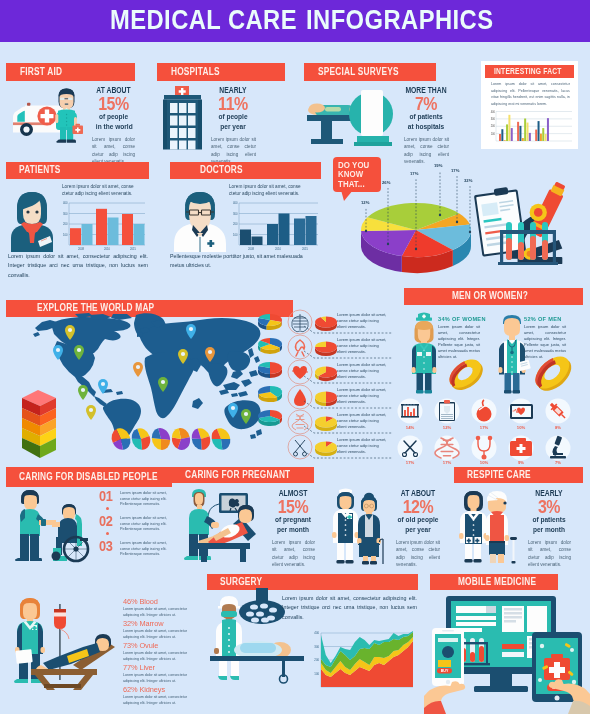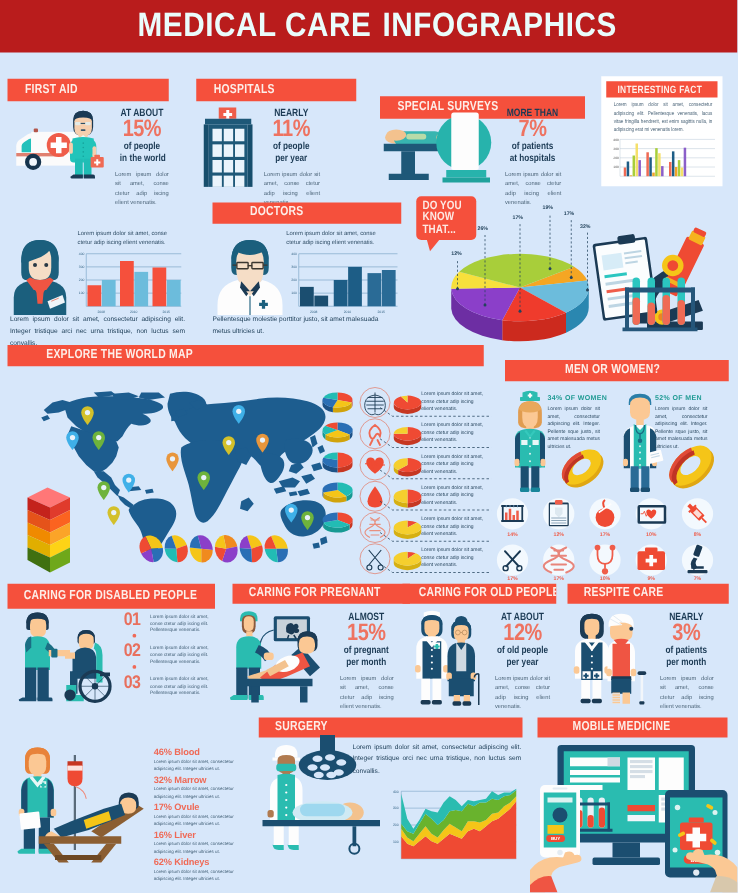--- a/index.html
+++ b/index.html
@@ -1,38 +1,38 @@
 <!DOCTYPE html>
 <html><head>
 <meta charset="utf-8">
 <style>
   *{box-sizing:border-box;margin:0;padding:0;}
   html,body{width:590px;height:714px;}
   body{background:#d7e7fa;font-family:"Liberation Sans",sans-serif;overflow:hidden;position:relative;}
   .page{position:absolute;left:0;top:0;width:590px;height:714px;overflow:hidden;}
-  .topbar{position:absolute;left:0;top:0;width:590px;height:42px;background:#b91c1c;}
+  .topbar{position:absolute;left:0;top:0;width:590px;height:42px;background:#6d28d9;}
   .ttl{position:absolute;top:5px;color:#eafcfb;font-size:27px;font-weight:bold;letter-spacing:0.5px;white-space:nowrap;
        transform:scaleX(0.88);transform-origin:left top;}
   .banner{position:absolute;background:#f5503c;color:#fdeee9;font-weight:bold;font-size:10.4px;
           letter-spacing:0.25px;line-height:1;display:flex;align-items:center;white-space:nowrap;overflow:hidden;}
   .banner span{display:block;transform:scaleX(0.80);transform-origin:left center;}
   .lead{color:#1b3a54;font-weight:bold;font-size:8.5px;letter-spacing:0px;line-height:1.15;white-space:nowrap;transform:scaleX(0.80);}
   .big{color:#ee7361;font-weight:bold;font-size:19px;line-height:0.85;letter-spacing:-0.5px;white-space:nowrap;transform:scaleX(0.84);}
   .sub{color:#1b3a54;font-weight:bold;font-size:8px;line-height:1.3;letter-spacing:0px;white-space:nowrap;transform:scaleX(0.82);}
   .body-txt{color:#4b6478;font-size:4.6px;line-height:1.65;text-align:justify;
             font-family:"Liberation Sans",sans-serif;}
   .note{color:#2c4a62;font-size:4.7px;line-height:1.55;font-family:"Liberation Sans",sans-serif;}
   .para{color:#23435c;font-size:5.3px;line-height:1.75;font-family:"Liberation Sans",sans-serif;}
   .abs{position:absolute;}
   .icon-note{font-size:4px;line-height:1.5;width:52px!important;}
   .mw-title{color:#1f9a93;font-weight:bold;font-size:5.6px;letter-spacing:0.3px;white-space:nowrap;}
   .stepnum{position:absolute;left:0;color:#e8705e;font-weight:bold;font-size:14.5px;letter-spacing:-0.5px;line-height:1;transform:scaleX(0.88);transform-origin:left top;}
   .step-note{position:absolute;left:21px;width:48px;color:#3d5b72;font-size:3.8px;line-height:1.5;}
   .donor-item{position:absolute;left:0;width:76px;}
-  .donor-label{color:#ef6a57;font-weight:bold;font-size:7.4px;letter-spacing:-0.1px;line-height:1.1;}
+  .donor-label{color:#ef6a57;font-weight:normal;font-size:7.4px;letter-spacing:-0.1px;line-height:1.1;}
   .donor-note{color:#3d5b72;font-size:3.6px;line-height:1.5;width:72px;margin-top:1px;}
   .pct{position:absolute;color:#23435c;font-size:4.2px;font-weight:bold;font-family:"Liberation Sans",sans-serif;}
   svg{display:block;overflow:visible;}
 </style>
 </head>
 <body>
 
 <div class="page">
 
   <div class="topbar">
@@ -126,21 +126,21 @@
     </svg>
   </div>
   <div class="abs" style="left:211px;top:86px;width:44px;text-align:center">
     <div class="lead">NEARLY</div>
     <div class="big">11%</div>
     <div class="sub">of people</div>
     <div class="sub">per year</div>
     <div class="body-txt" style="margin-top:3px;width:45px">Lorem ipsum dolor sit amet, conse ctetur adip iscing elient venenatis.</div>
   </div>
 
-  <div class="banner" style="left:304px;top:77px;width:164px;height:18px">
+  <div class="banner" style="left:304px;top:63px;width:132px;height:18px">
       <span style="margin-left:14px">SPECIAL SURVEYS</span>
     </div>
   <div class="abs" style="left:303px;top:86px;width:94px;height:62px">
     <svg viewBox="0 0 94 62" width="94" height="62">
       <g>
         <ellipse cx="14" cy="24" rx="9" ry="5" fill="#f3c28e"></ellipse>
         <rect x="12" y="19" width="38" height="11" rx="5" fill="#38b5b0"></rect>
         <ellipse cx="14" cy="22" rx="8" ry="4.5" fill="#f3c28e"></ellipse>
         <rect x="22" y="21" width="16" height="4.5" rx="2.2" fill="#b8dba8"></rect>
         <ellipse cx="52" cy="24" rx="6" ry="4" fill="#f3c28e"></ellipse>
@@ -200,20 +200,23 @@
             <rect x="50.55" y="11.09" width="2.0" height="19.91" fill="#1d5d86"></rect>
             <rect x="52.90" y="23.62" width="2.0" height="7.38" fill="#f0a32a"></rect>
             <rect x="55.25" y="18.09" width="2.0" height="12.91" fill="#a8ce3a"></rect>
             <rect x="57.60" y="23.99" width="2.0" height="7.01" fill="#f5e06a"></rect>
             <rect x="59.95" y="8.14" width="2.0" height="22.86" fill="#8b5fc9"></rect>
         </g>
       </svg>
     </div>
   </div>
 
+  <div class="banner" style="left:6px;top:162px;width:143px;height:17px">
+      <span style="margin-left:13px">PATIENTS</span>
+    </div>
   <div class="abs" style="left:7px;top:186px;width:50px;height:66px">
     <svg viewBox="0 0 50 66" width="50" height="66">
       <g>
         <path d="M10 22 q0-16 15-16 t15 16 v10 q0 5-3 6 h-24 q-3-1-3-6z" fill="#1b5f7d"></path>
         <path d="M16 22 q0-11 9-11 t9 11 v6 q0 10-9 10 t-9-10z" fill="#f5ddc6"></path>
         <path d="M10 24 q0-18 15-18 t15 18 q-1-8-6-11 q-5 6-12 8 q-6 2-7 3z" fill="#1b5f7d"></path>
         <circle cx="21" cy="26" r="1.6" fill="#283845"></circle>
           <circle cx="30" cy="26" r="1.6" fill="#283845"></circle>
         <path d="M4 52 q0-14 21-14 t21 14 v14 h-42z" fill="#1b5f7d"></path>
         <path d="M17 36 q8 4 16 0 l3 2 l-6 8 h-10 l-6-8z" fill="#ef5543"></path>
@@ -409,21 +412,21 @@
         <rect x="70" y="50" width="6" height="38" rx="3" fill="#2bc6c0"></rect>
         <rect x="70" y="68" width="6" height="20" rx="3" fill="#ef6a54"></rect>
         <rect x="28" y="58" width="56" height="4" fill="#25567a"></rect>
         <rect x="28" y="58" width="3.2" height="34" fill="#25567a"></rect>
         <rect x="80.8" y="58" width="3.2" height="34" fill="#25567a"></rect>
         <rect x="26" y="90" width="60" height="3" fill="#25567a"></rect>
       </g>
     </svg>
   </div>
 
-  <div class="banner" style="left:6px;top:276px;width:381px;height:17px">
+  <div class="banner" style="left:6px;top:300px;width:287px;height:17px">
       <span style="margin-left:31px">EXPLORE THE WORLD MAP</span>
     </div>
   <div class="abs" style="left:33px;top:312px;width:228px;height:132px">
     <svg viewBox="0 0 228 132" width="228" height="132">
       <g fill="#1d5d8f">
         <path d="M2 16 L9 10 L17 8 L24 10 L22 15 L14 18 L5 19 Z"></path>
         <path d="M0 22 L5 20 L7 23 L2 25 Z"></path>
         <path d="M18 12 C26 7 38 5 52 5 C66 5 78 6 88 8 C95 10 99 12 97 15 C94 18 88 19 81 19 C86 21 89 24 87 26 C84 29 78 29 72 27 C69 30 67 33 65 37 L61 41 L54 41 L46 39 L37 35 L28 29 L21 22 Z"></path>
         <path d="M57 3 L70 2 L78 5 L69 8 L58 7 Z"></path>
         <path d="M80 2 L94 2 L99 6 L86 8 L78 6 Z"></path>
@@ -961,21 +964,21 @@
     <div class="stepnum" style="top:0px">01</div>
     <div class="step-note" style="top:2px">Lorem ipsum dolor sit amet, conse ctetur adip iscing elit. Pellentesque venenatis.</div>
     <div class="stepnum" style="top:25px">02</div>
     <div class="step-note" style="top:27px">Lorem ipsum dolor sit amet, conse ctetur adip iscing elit. Pellentesque venenatis.</div>
     <div class="stepnum" style="top:50px">03</div>
     <div class="step-note" style="top:52px">Lorem ipsum dolor sit amet, conse ctetur adip iscing elit. Pellentesque venenatis.</div>
     <div style="position:absolute;left:7px;top:18px;width:3px;height:3px;border-radius:50%;background:#ef6a57"></div>
     <div style="position:absolute;left:7px;top:43px;width:3px;height:3px;border-radius:50%;background:#ef6a57"></div>
   </div>
 
-  <div class="banner" style="left:186px;top:467px;width:142px;height:16px">
+  <div class="banner" style="left:172px;top:467px;width:142px;height:16px">
       <span style="margin-left:13px">CARING FOR PREGNANT</span>
     </div>
   <div class="abs" style="left:184px;top:486px;width:86px;height:78px">
     <svg viewBox="0 0 86 78" width="86" height="78">
       <g>
         <rect x="35" y="7" width="29" height="20" rx="1.5" fill="#1b4e70"></rect>
         <rect x="37.5" y="9.5" width="24" height="15" fill="#c8d2da"></rect>
         <path d="M45 19 q-1-6 3-6.5 q2-0.3 3 1.5 q2-2 3.5 0 q1 1.5-0.5 3 q2 0.5 1 2.5 q-1 1.5-3.5 0.5 q-1.5 2.5-4 1 q-2-1-2.5-1.5z" fill="#1b3a54"></path>
         <path d="M51 22 l2 3 M47 22 l-1 3" stroke="#1b3a54" stroke-width="1.2"></path>
         <path d="M35 18 q-8 2-10 8 q-2 5 0 8" stroke="#1b4e70" stroke-width="1" fill="none"></path>
@@ -1016,23 +1019,20 @@
     </svg>
   </div>
   <div class="abs" style="left:270px;top:489px;width:46px;text-align:center">
     <div class="lead">ALMOST</div>
     <div class="big">15%</div>
     <div class="sub">of pregnant</div>
     <div class="sub">per month</div>
     <div class="body-txt" style="margin-top:3px;width:43px;margin-left:2px">Lorem ipsum dolor sit amet, conse ctetur adip iscing elient venenatis.</div>
   </div>
 
-  <div class="banner" style="left:322px;top:467px;width:123px;height:16px">
-      <span style="margin-left:13px">CARING FOR OLD PEOPLE</span>
-    </div>
   <div class="abs" style="left:330px;top:487px;width:62px;height:78px">
     <svg viewBox="0 0 62 78" width="62" height="78">
       <g>
         <path d="M9 3 q7-3 13 0 v3 h-13z" fill="#fdfdfd"></path>
         <path d="M7 13 q0-8 8.5-8 t8.5 8 v4 q0 4-3 5 h-11 q-3-1-3-5z" fill="#1b4e70"></path>
         <path d="M9.5 13 q0-6 6-6 t6 6 v3 q0 6-6 6 t-6-6z" fill="#fbc894"></path>
         <path d="M7 13 q0-8 8.5-8 t8.5 8 q-2-4-8.5-4 t-8.5 4z" fill="#1b4e70"></path>
         <rect x="12.5" y="20" width="6" height="4" fill="#fbc894"></rect>
         <path d="M3 32 q0-10 12.5-10 t12.5 10 v24 h-25z" fill="#fdfdfd"></path>
         <path d="M8 26 h15 v30 h-15z" fill="#1b4e70"></path>
@@ -1194,25 +1194,25 @@
   <div class="abs" style="left:123px;top:598px;width:76px;height:100px">
     <div class="donor-item" style="top:0px">
       <div class="donor-label">46% Blood</div>
       <div class="donor-note">Lorem ipsum dolor sit amet, consectetur adipiscing elit. Integer ultricies ut.</div>
     </div>
     <div class="donor-item" style="top:22px">
       <div class="donor-label">32% Marrow</div>
       <div class="donor-note">Lorem ipsum dolor sit amet, consectetur adipiscing elit. Integer ultricies ut.</div>
     </div>
     <div class="donor-item" style="top:44px">
-      <div class="donor-label">17% Ovule</div>
+      <div class="donor-label">73% Ovule</div>
       <div class="donor-note">Lorem ipsum dolor sit amet, consectetur adipiscing elit. Integer ultricies ut.</div>
     </div>
     <div class="donor-item" style="top:66px">
-      <div class="donor-label">16% Liver</div>
+      <div class="donor-label">77% Liver</div>
       <div class="donor-note">Lorem ipsum dolor sit amet, consectetur adipiscing elit. Integer ultricies ut.</div>
     </div>
     <div class="donor-item" style="top:88px">
       <div class="donor-label">62% Kidneys</div>
       <div class="donor-note">Lorem ipsum dolor sit amet, consectetur adipiscing elit. Integer ultricies ut.</div>
     </div>
   </div>
 
   <div class="banner" style="left:207px;top:574px;width:211px;height:16px">
       <span style="margin-left:13px">SURGERY</span>
@@ -1284,21 +1284,21 @@
         <g transform="translate(21,7)">
 <polygon points="0.0,36.0 4.8,42.0 9.7,44.0 14.5,40.0 19.4,36.0 24.2,40.0 29.1,42.0 33.9,38.0 38.7,34.0 43.6,36.0 48.4,38.0 53.3,32.0 58.1,30.0 62.9,32.0 67.8,28.0 72.6,24.0 77.5,22.0 82.3,18.0 87.2,14.0 92.0,8.0 92.0,54.0 87.2,54.0 82.3,54.0 77.5,54.0 72.6,54.0 67.8,54.0 62.9,54.0 58.1,54.0 53.3,54.0 48.4,54.0 43.6,54.0 38.7,54.0 33.9,54.0 29.1,54.0 24.2,54.0 19.4,54.0 14.5,54.0 9.7,54.0 4.8,54.0 0.0,54.0" fill="#ef4a33"></polygon>
           <polygon points="0.0,30.0 4.8,37.0 9.7,40.0 14.5,34.0 19.4,28.0 24.2,34.0 29.1,37.0 33.9,31.0 38.7,26.0 43.6,29.0 48.4,32.0 53.3,24.0 58.1,24.0 62.9,25.0 67.8,23.0 72.6,18.0 77.5,17.0 82.3,12.0 87.2,9.0 92.0,4.0 92.0,8.0 87.2,14.0 82.3,18.0 77.5,22.0 72.6,24.0 67.8,28.0 62.9,32.0 58.1,30.0 53.3,32.0 48.4,38.0 43.6,36.0 38.7,34.0 33.9,38.0 29.1,42.0 24.2,40.0 19.4,36.0 14.5,40.0 9.7,44.0 4.8,42.0 0.0,36.0" fill="#f5c518"></polygon>
           <polygon points="0.0,26.0 4.8,32.0 9.7,34.0 14.5,26.0 19.4,18.0 24.2,22.0 29.1,27.0 33.9,23.0 38.7,16.0 43.6,15.0 48.4,16.0 53.3,10.0 58.1,12.0 62.9,9.0 67.8,9.0 72.6,6.0 77.5,7.0 82.3,4.0 87.2,3.0 92.0,-1.0 92.0,4.0 87.2,9.0 82.3,12.0 77.5,17.0 72.6,18.0 67.8,23.0 62.9,25.0 58.1,24.0 53.3,24.0 48.4,32.0 43.6,29.0 38.7,26.0 33.9,31.0 29.1,37.0 24.2,34.0 19.4,28.0 14.5,34.0 9.7,40.0 4.8,37.0 0.0,30.0" fill="#69b32d"></polygon>
           <polygon points="0.0,2.0 4.8,22.0 9.7,30.0 14.5,23.0 19.4,14.0 24.2,16.0 29.1,17.0 33.9,9.0 38.7,4.0 43.6,7.0 48.4,12.0 53.3,7.0 58.1,8.0 62.9,7.0 67.8,6.0 72.6,0.0 77.5,3.0 82.3,1.0 87.2,1.0 92.0,-2.0 92.0,-1.0 87.2,3.0 82.3,4.0 77.5,7.0 72.6,6.0 67.8,9.0 62.9,9.0 58.1,12.0 53.3,10.0 48.4,16.0 43.6,15.0 38.7,16.0 33.9,23.0 29.1,27.0 24.2,22.0 19.4,18.0 14.5,26.0 9.7,34.0 4.8,32.0 0.0,26.0" fill="#2abcb0"></polygon>
         </g>
       </g>
     </svg>
   </div>
 
-  <div class="banner" style="left:430px;top:574px;width:152px;height:16px">
+  <div class="banner" style="left:430px;top:574px;width:128px;height:16px">
       <span style="margin-left:28px">MOBILE MEDICINE</span>
     </div>
   <div class="abs" style="left:424px;top:594px;width:166px;height:120px">
     <svg viewBox="0 0 166 120" width="166" height="120">
       <g>
         <rect x="22" y="2" width="110" height="78" rx="3" fill="#1b4e70"></rect>
         <rect x="27" y="7" width="100" height="66" fill="#2abcb0"></rect>
         <rect x="66" y="80" width="22" height="12" fill="#1b4e70"></rect>
         <rect x="50" y="92" width="54" height="6" rx="1.5" fill="#1b4e70"></rect>
         <g fill="#fdfdfd">

